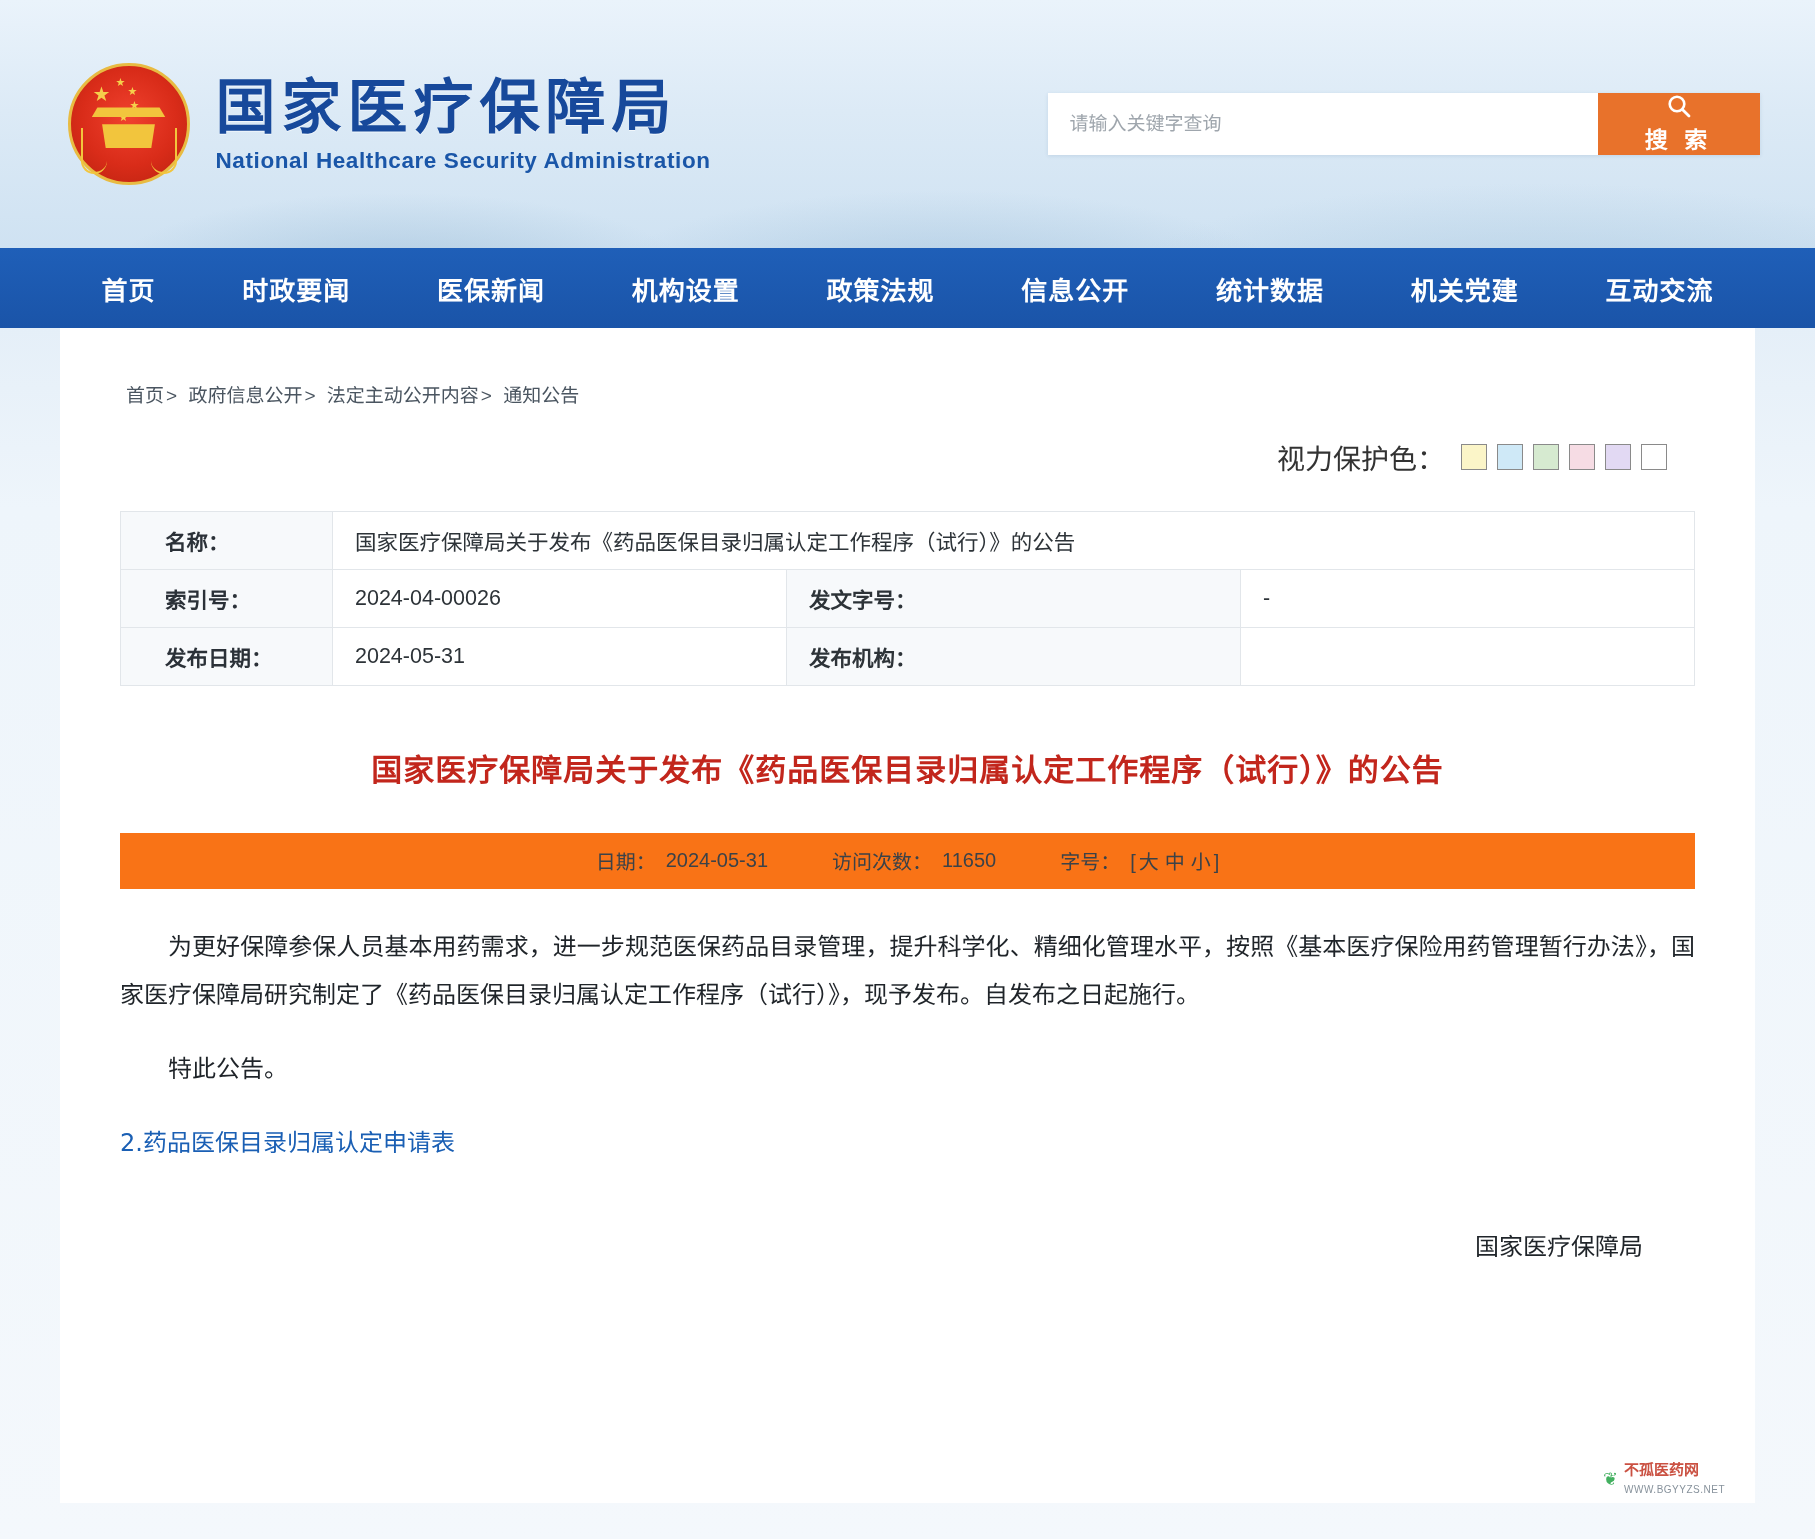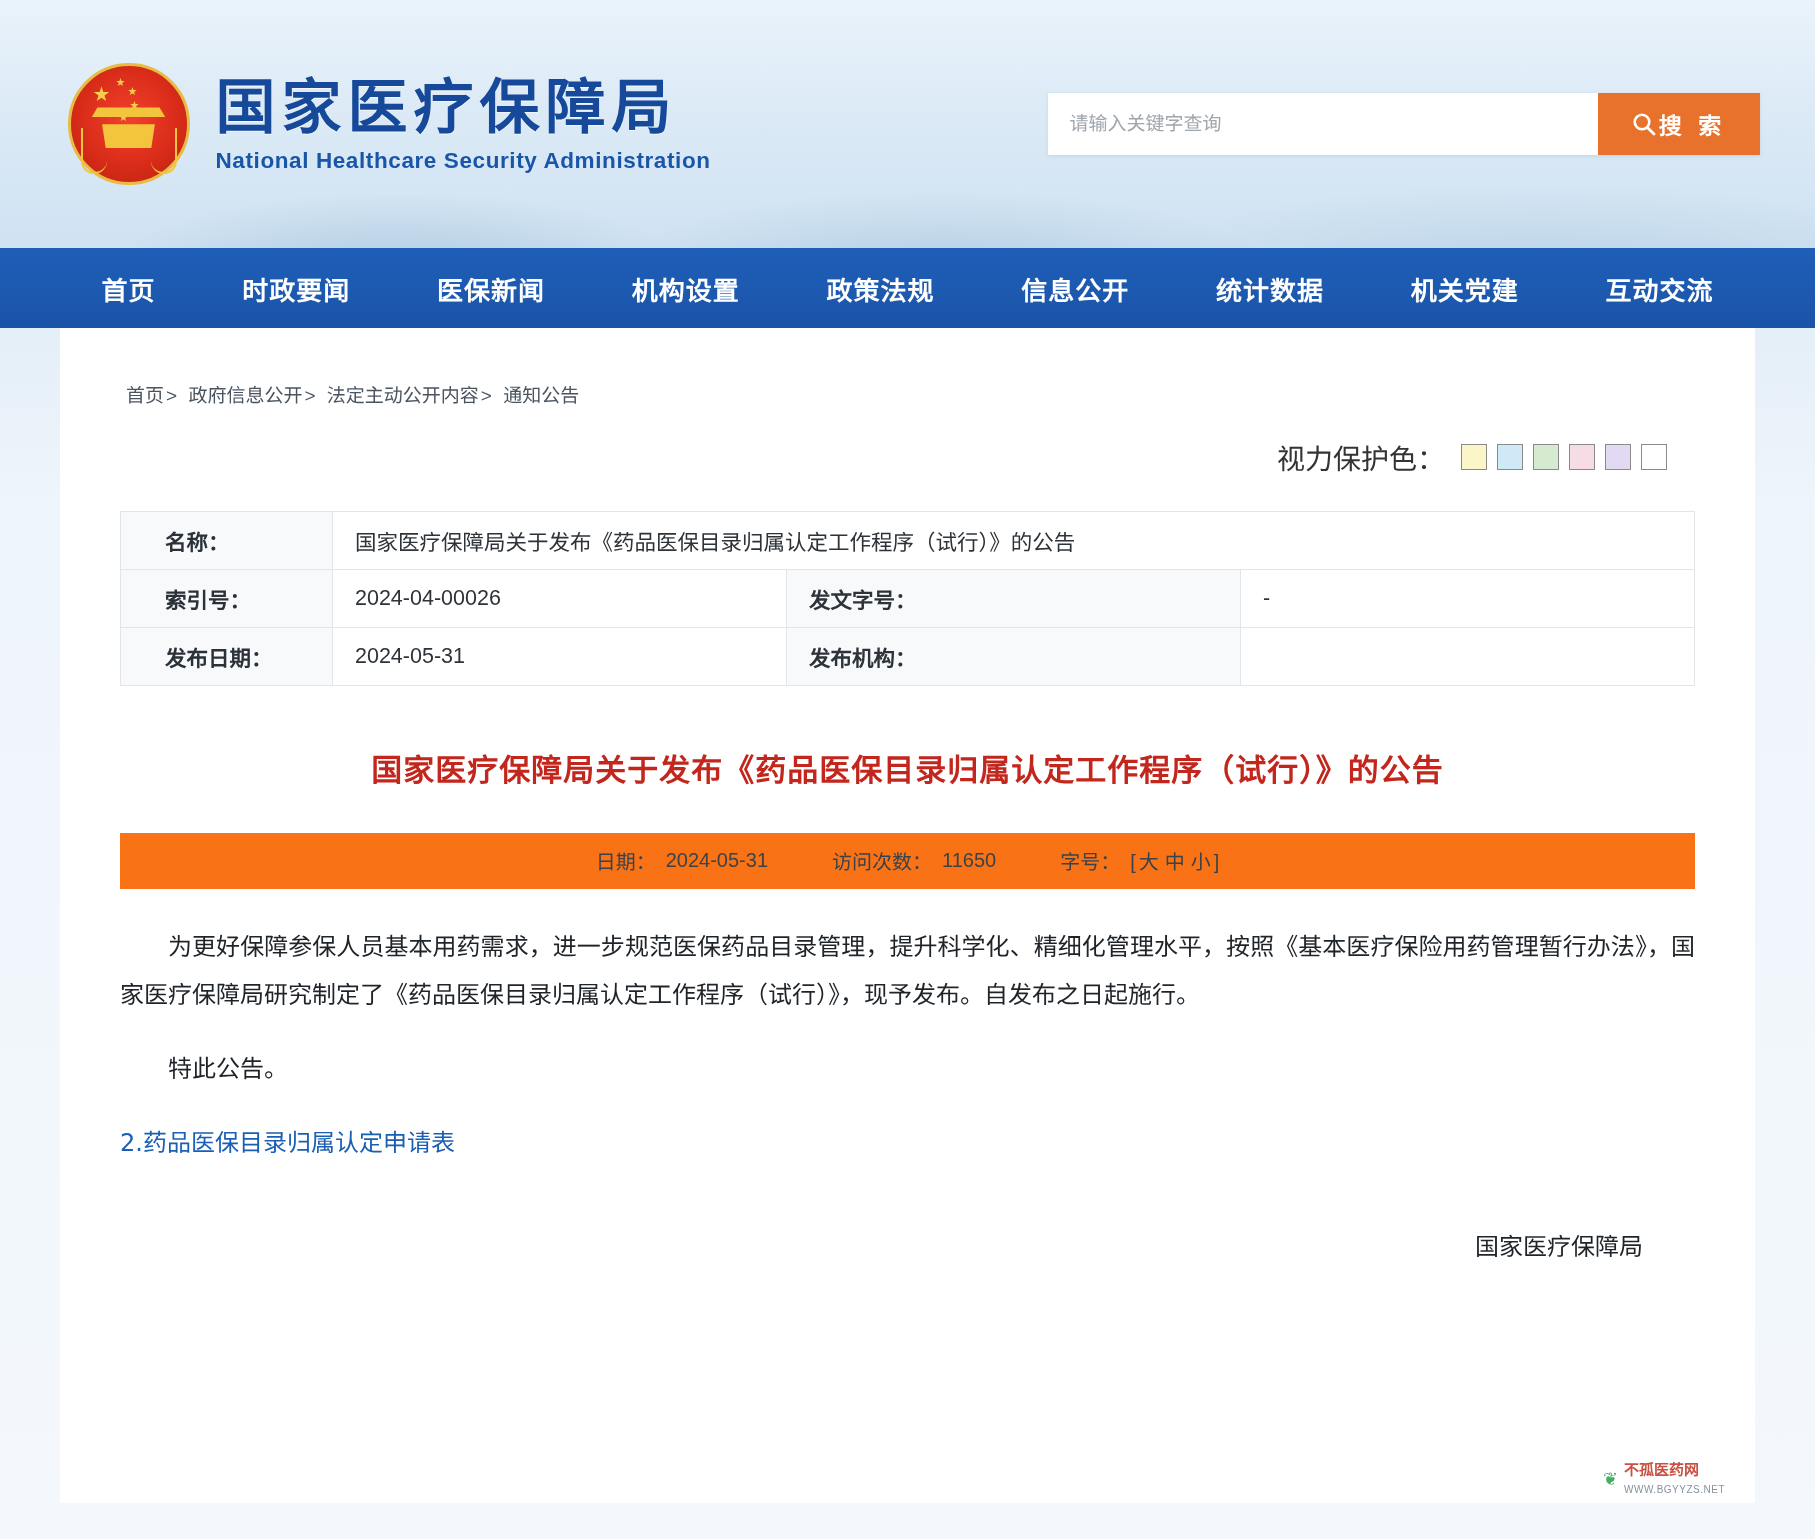--- a/index.html
+++ b/index.html
@@ -96,20 +96,21 @@
   }
   .search-input::placeholder { color: #9fa6ad; }
   .search-btn {
     width: 162px; height: 62px;
     background: #e8722b;
     border: none; cursor: pointer;
     display: flex; align-items: center; justify-content: center;
     gap: 2px;
     color: #fff; font-size: 23px; font-weight: 700; letter-spacing: 5px;
     font-family: "Liberation Sans", sans-serif;
+    flex-direction: column;
   }
   .search-btn svg { display: block; }
 
   
   .nav {
     height: 80px;
     background: linear-gradient(180deg, #1f5fb8 0%, #1a54a8 100%);
   }
   .nav-inner {
     width: 1760px; margin: 0 auto; height: 80px;

